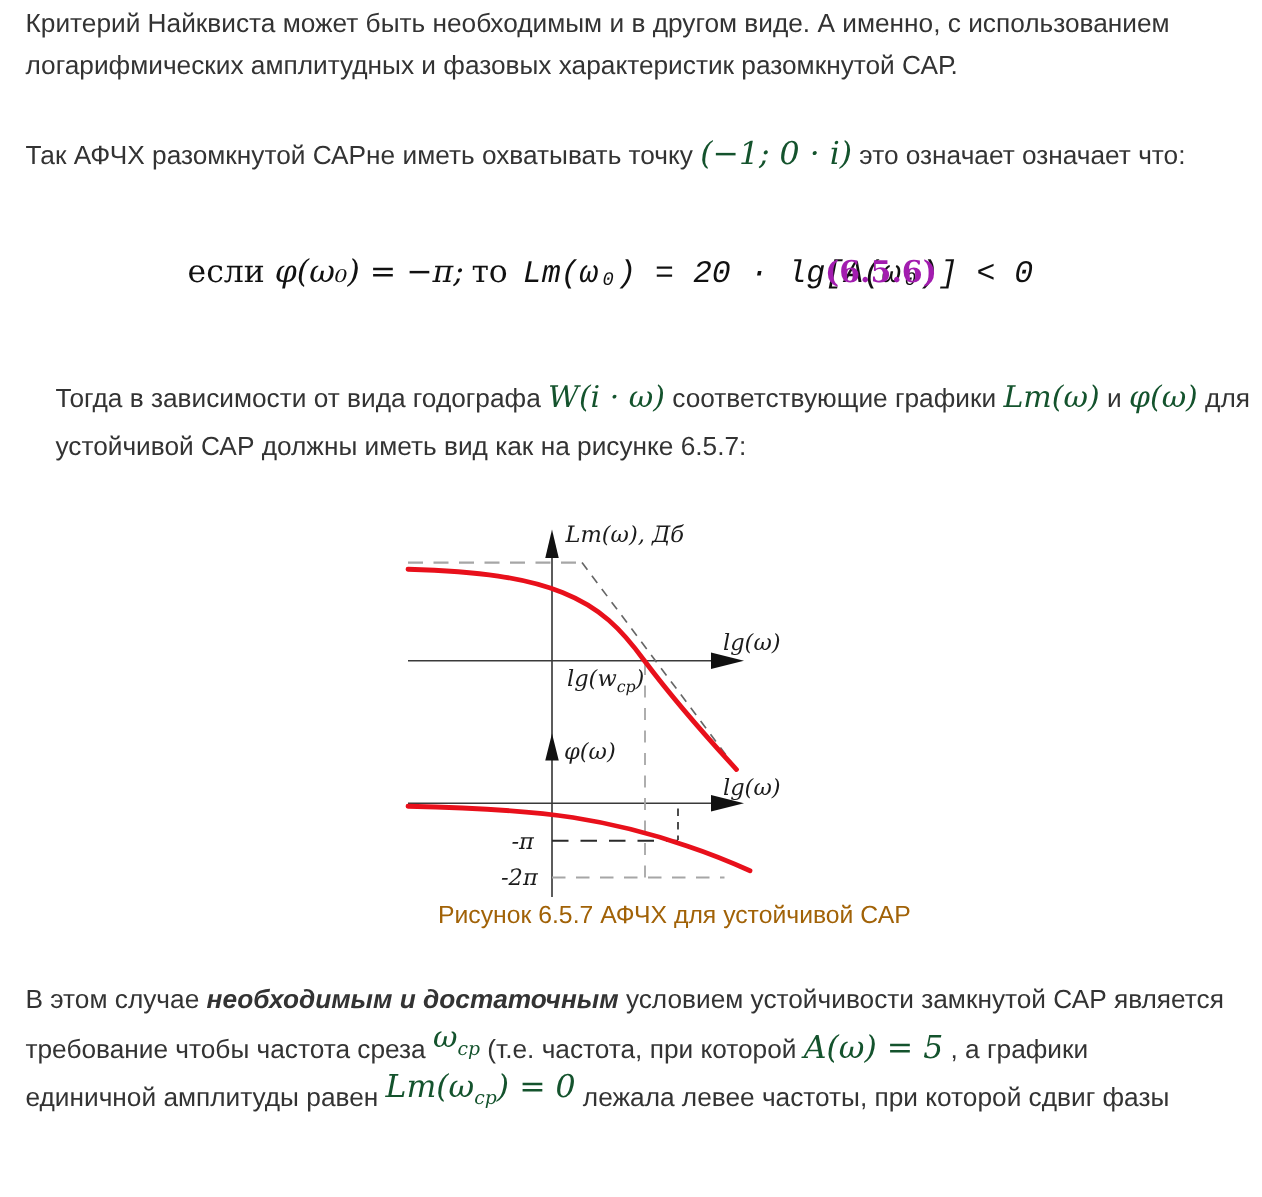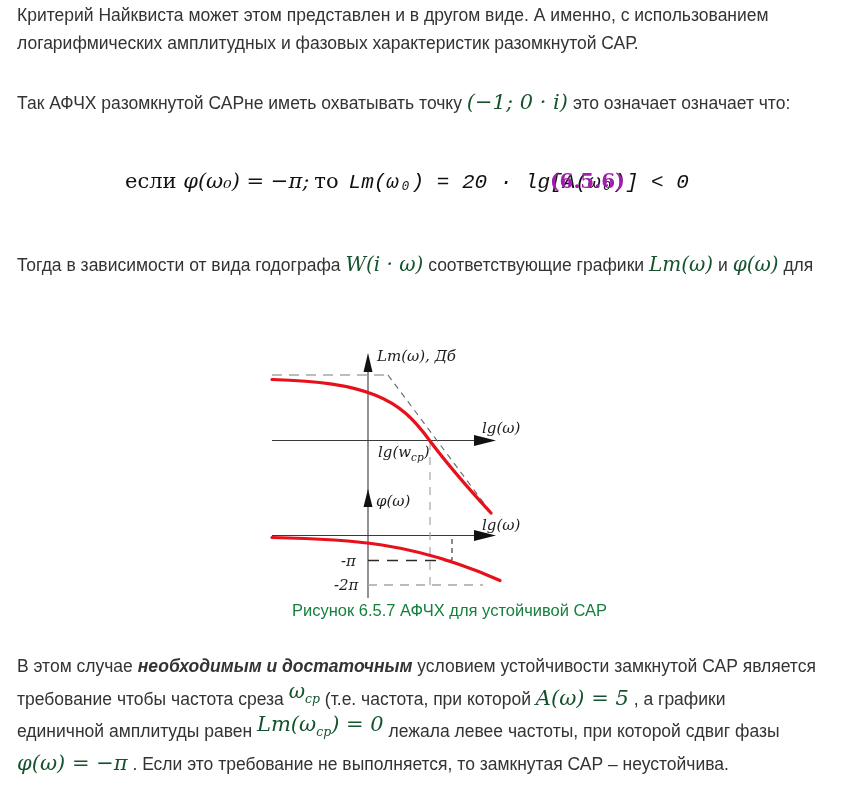--- a/index.html
+++ b/index.html
@@ -17,46 +17,47 @@
   .emph{font-weight:bold;font-style:italic;}
   .formula{position:absolute;left:125px;top:163px;width:600px;height:40px;
            font-family:"DejaVu Serif", serif;font-size:21px;color:#111111;line-height:36px;}
   .formula .roman{font-style:normal;}
   .formula .mathseg{font-style:italic;text-align:right;}
   .formula .gap1{margin-left:5px;}
   .formula .gap2{margin-left:10px;font-family:Liberation Mono, monospace;}
   .eqnum{position:absolute;left:425px;top:0;font-weight:bold;font-style:normal;
          font-size:20px;color:#a21caf;}
   .fig-svg{position:absolute;left:262px;top:342px;}
-  .fig-caption{position:absolute;left:292px;top:601px;font-size:16.5px;color:#15803d;}
+  .fig-caption{position:absolute;left:292px;top:601px;font-size:16.5px;color:#a16207;}
   svg text{font-family:"DejaVu Serif", serif;font-style:italic;fill:#1c1c1c;}
 </style>
 </head>
 <body>
 
 <div class="page">
 
   <div class="para" style="top:1px;">
-    <div class="tline">Критерий Найквиста может этом представлен и в другом виде. А именно, с использованием</div>
+    <div class="tline">Критерий Найквиста может быть необходимым и в другом виде. А именно, с использованием</div>
     <div class="tline">логарифмических амплитудных и фазовых характеристик разомкнутой САР.</div>
   </div>
 
   <div class="para" style="top:86px;line-height:32px;">
     <span>Так АФЧХ разомкнутой САРне иметь охватывать точку </span><span class="math m21">(−1; 0 · i)</span><span> это означает означает что:</span>
   </div>
 
   <div class="formula">
     <span class="roman">если </span><span class="mathseg">φ(ω₀) = −π;</span><span class="roman gap1">то</span><span class="mathseg gap2">Lm(ω₀) = 20 · lg[A(ω₀)] &lt; 0</span>
     <span class="eqnum">(6.5.6)</span>
   </div>
 
-  <div class="para lh31" style="top:249px;">
+  <div class="para lh31" style="top:249px;margin-left:20px;">
     <div class="tline">
       <span>Тогда в зависимости от вида годографа </span><span class="math">W(i · ω)</span><span> соответствующие графики </span><span class="math">Lm(ω)</span><span> и </span><span class="math">φ(ω)</span><span> для</span>
     </div>
+    <div class="tline">устойчивой САР должны иметь вид как на рисунке 6.5.7:</div>
   </div>
 
   <svg class="fig-svg" width="392" height="260" viewBox="262 342 392 260">
 
     <line x1="368" y1="360" x2="368" y2="598" stroke-width="1.1" stroke="#3a3a3a"></line>
     <polygon points="368,353 363.5,372 372.5,372" fill="#111111"></polygon>
     <polygon points="368,489 363.5,507 372.5,507" fill="#111111"></polygon>
 
     <line x1="272" y1="440.5" x2="477" y2="440.5" stroke-width="1.1" stroke="#3a3a3a"></line>
     <polygon points="496,440.5 474,435 474,446" fill="#111111"></polygon>
@@ -88,18 +89,15 @@
   <div class="para lh31" style="top:651px;">
     <div class="tline">
       <span>В этом случае </span><span class="emph">необходимым и достаточным</span><span> условием устойчивости замкнутой САР является</span>
     </div>
     <div class="tline">
       <span>требование  чтобы частота среза </span><span class="math m-raise"><span>ω</span><sub>ср</sub></span><span> (т.е. частота, при которой </span><span class="math m21">A(ω) = 5</span><span> , а графики</span>
     </div>
     <div class="tline">
       <span>единичной амплитуды равен </span><span class="math m21 m-raise2"><span>Lm(ω</span><sub>ср</sub><span>) = 0</span></span><span> лежала левее частоты, при которой сдвиг фазы</span>
     </div>
-    <div class="tline">
-      <span class="math m21">φ(ω) = −π</span><span> . Если это требование не выполняется, то замкнутая САР – неустойчива.</span>
-    </div>
   </div>
 
 </div>
 
 </body></html>

